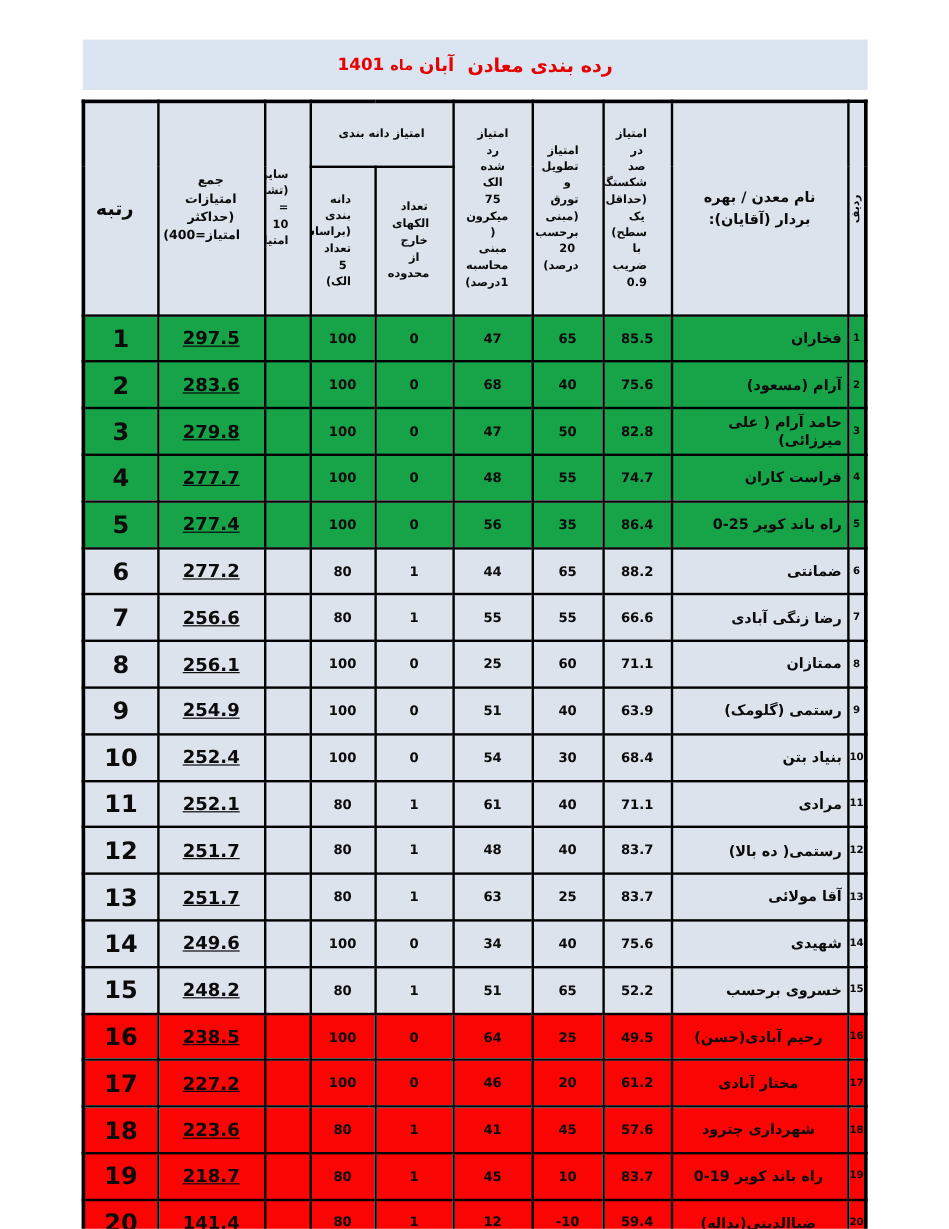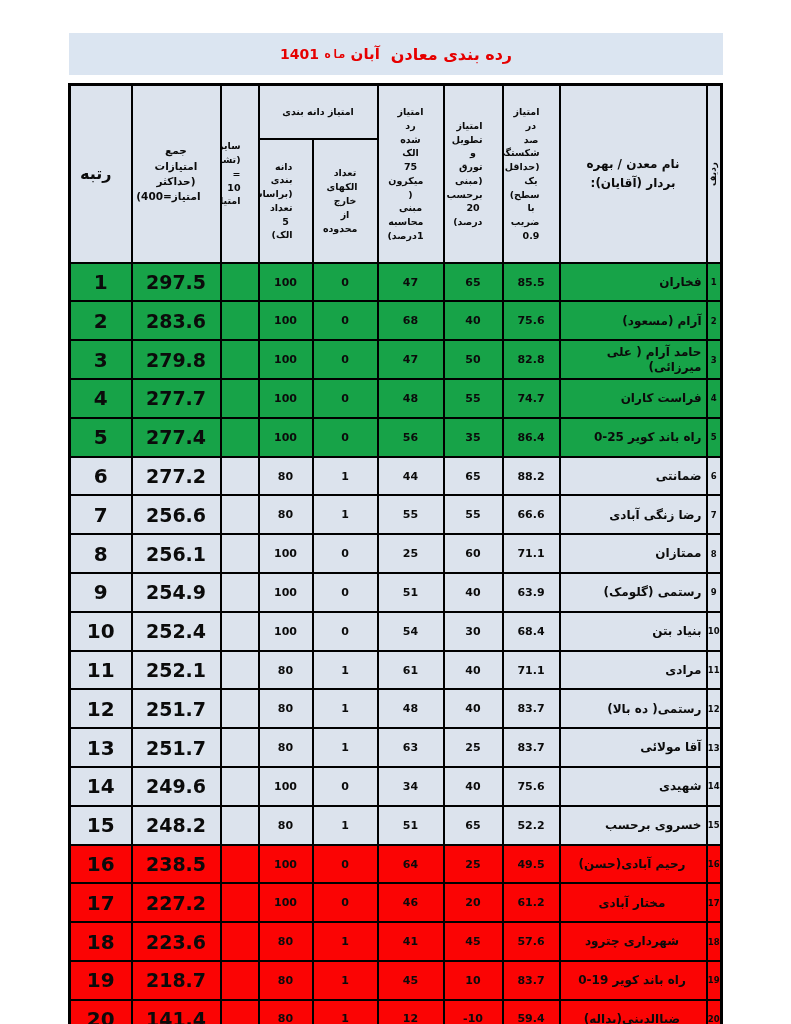--- a/index.html
+++ b/index.html
@@ -7,21 +7,21 @@
               font-family:"DejaVu Sans", sans-serif; }
   .page { position:relative; width:791px; height:1024px; background:#fff; }
   .content { position:absolute; top:33px; left:69px; width:654px; }
 
   .title-band { width:100%; height:42px; background:var(--title-bg); direction:rtl;
                 display:flex; align-items:center; justify-content:center; gap:5px;
                 color:var(--title-text); white-space:nowrap; }
   .title-band .t-lead  { font-size:16px; font-weight:bold; }
   .title-band .t-body  { font-size:12px; font-weight:bold; }
   .title-band .t-month { font-size:15px; font-weight:bold; margin-right:6px; }
-  .title-band .t-word  { font-size:12px; font-weight:bold;font-family:Liberation Mono, monospace; }
+  .title-band .t-word  { font-size:12px; font-weight:bold; }
   .title-band .t-year  { font-size:14px; font-weight:bold; }
 
   .tbl-wrap { margin-top:8px; direction:rtl; }
   table { border-collapse:collapse; table-layout:fixed; width:654px;
           border:3px solid var(--border); background:var(--header-bg); }
   th, td { border:2px solid var(--border); overflow:hidden; vertical-align:middle;
            text-align:center; color:#0b0b0b; }
   thead th { background:var(--header-bg); font-weight:bold; font-size:9.5px; line-height:1.45; padding:19px; }
   thead tr.h1 { height:50px; }
   thead tr.h2 { height:100px; }
@@ -33,21 +33,21 @@
                     transform:translate(-50%,-50%) rotate(-90deg); font-size:9px; }
 
   tbody tr { height:38.8px; }
   tbody tr.green   td { background:var(--green-bg); }
   tbody tr.neutral td { background:var(--neutral-bg); }
   tbody tr.red     td { background:var(--red-bg);text-align:center; }
   td { font-weight:bold; }
   td.radif { font-size:8.5px; padding:0; }
   td.name  { text-align:right; font-size:12px; padding:0 4px 0 2px; line-height:1.2;margin-top:36px; }
   td.num   { font-size:11px; direction:ltr; }
-  td.total { font-size:19px; direction:ltr; }
+  td.total { font-size:15px; direction:ltr;text-decoration:underline; }
   td.rank  { font-size:20px; direction:ltr; }
 </style>
 </head>
 <body>
 
 <div class="page">
   <div class="content">
 
     <div class="title-band">
       <span class="t-lead">رده بندی معادن</span>

